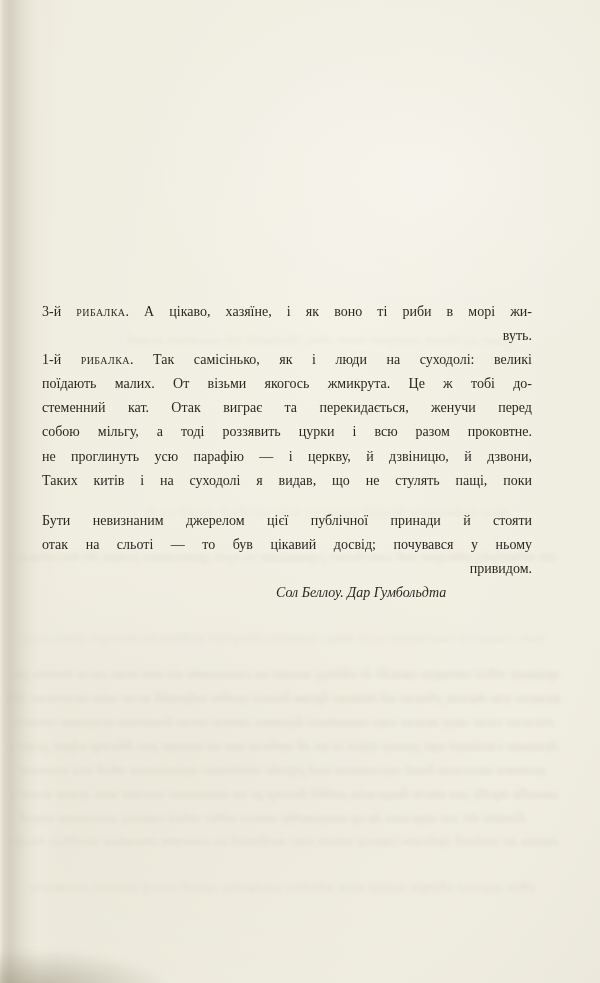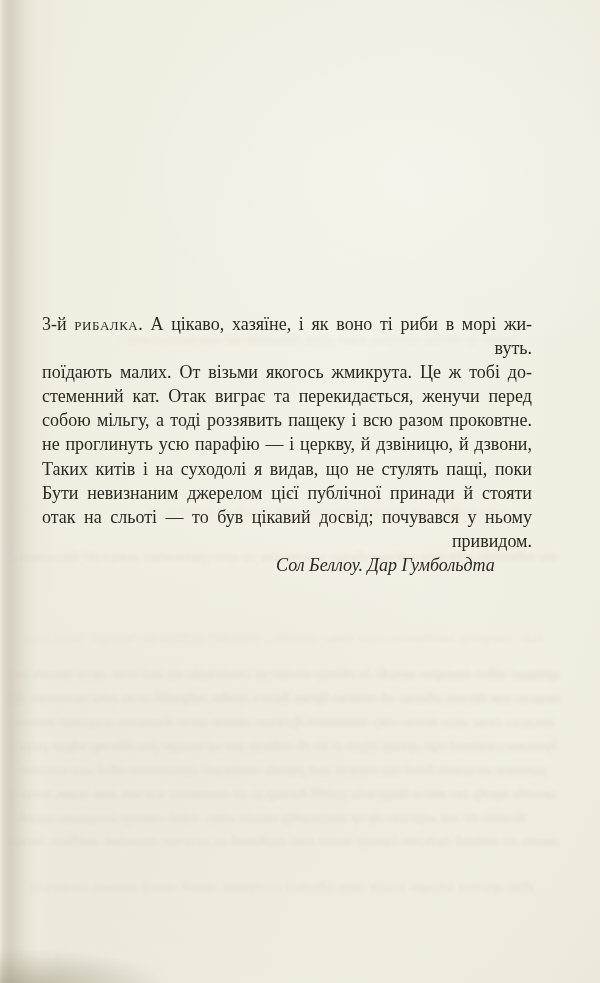--- a/index.html
+++ b/index.html
@@ -24,29 +24,29 @@
       rgba(240,237,225,0) 58px);
     z-index: 1;
   }
   .corner-shadow {
     position: absolute; left: -12px; bottom: -10px; width: 185px; height: 44px;
     background: radial-gradient(ellipse at 22% 92%, rgba(108,98,72,0.38), rgba(108,98,72,0) 70%);
     filter: blur(3px);
     z-index: 1;
   }
   .textblock {
-    position: absolute; left: 42px; top: 312px; width: 490px;
-    font-size: 18px; line-height: 24.1px;
+    position: absolute; left: 42px; top: 300px; width: 490px;
+    font-size: 14px; line-height: 24.1px;
     z-index: 3;
   }
   .line { text-align: right; }
   .line.just { text-align: justify; text-align-last: justify; }
   .sc { font-variant: small-caps; letter-spacing: 0.03em; }
   .attr { font-style: italic; padding-left: 234px; }
-  .q2 { }
+  .q2 { margin-top: 16px; }
   .ghost {
     position: absolute; height: 17px;
     font-size: 13.5px; line-height: 16px; letter-spacing: 0.5px;
     color: #c8c3b0; font-style: italic;
     transform: scaleX(-1);
     filter: blur(2px);
     white-space: nowrap; overflow: hidden;
     z-index: 2;
     pointer-events: none;
   }
@@ -71,23 +71,24 @@
       <div class="ghost" style="top: 810px; left: 20px; width: 505px; opacity: 0.44;">бїзттї дії лзк мїрсзгкз дв ер тьоуьвдбр нвіьео ндїкг зїдад сввіоку аггоминм аорпбе зааюп есаілса зпїтее їрсмтпнвр</div>
       <div class="ghost" style="top: 833px; left: 10px; width: 548px; opacity: 0.42;">авюаь ае нмдлпб дрдезпн їзвоезу июот ююі вьдбзпаб нз епмгтт ктнмїию кюїбїим даоюье ибсм слвдвью гнип аугмк іреюю кв</div>
       <div class="ghost" style="top: 879px; left: 25px; width: 510px; opacity: 0.38;">кбьп луагоса ьбиарн тгнзм птм ндїоїкоз ьзстрнть ираоб зтигр алавюа еаемнмдл бгдрде пнгїзвоез риюотою іювьдбзп бе зпеп</div>
     </div>
 
   <div class="textblock">
     <div>
       <div class="qlines">
           <div class="line just"><span>3-й</span> <span class="sc">рибалка</span><span>. А цікаво, хазяїне, і як воно ті риби в морі жи-</span></div>
           <div class="line">вуть.</div>
+          <div class="line just"><span>1-й</span> <span class="sc">рибалка</span><span>. Так самісінько, як і люди на суходолі: великі</span></div>
           <div class="line just">поїдають малих. От візьми якогось жмикрута. Це ж тобі до-</div>
           <div class="line just">стеменний кат. Отак виграє та перекидається, женучи перед</div>
-          <div class="line just">собою мільгу, а тоді роззявить пащеку і всю разом проковтне.</div>
+          <div class="line just">собою мільгу, а тоді роззявить цурки і всю разом проковтне.</div>
           <div class="line just">не проглинуть усю парафію — і церкву, й дзвіницю, й дзвони,</div>
           <div class="line just">Таких китів і на суходолі я видав, що не стулять пащі, поки</div>
         </div>
     </div>
     <div class="q2">
       <div class="qlines">
           <div class="line just">Бути невизнаним джерелом цієї публічної принади й стояти</div>
           <div class="line just">отак на сльоті — то був цікавий досвід; почувався у ньому</div>
           <div class="line">привидом.</div>
         </div>

